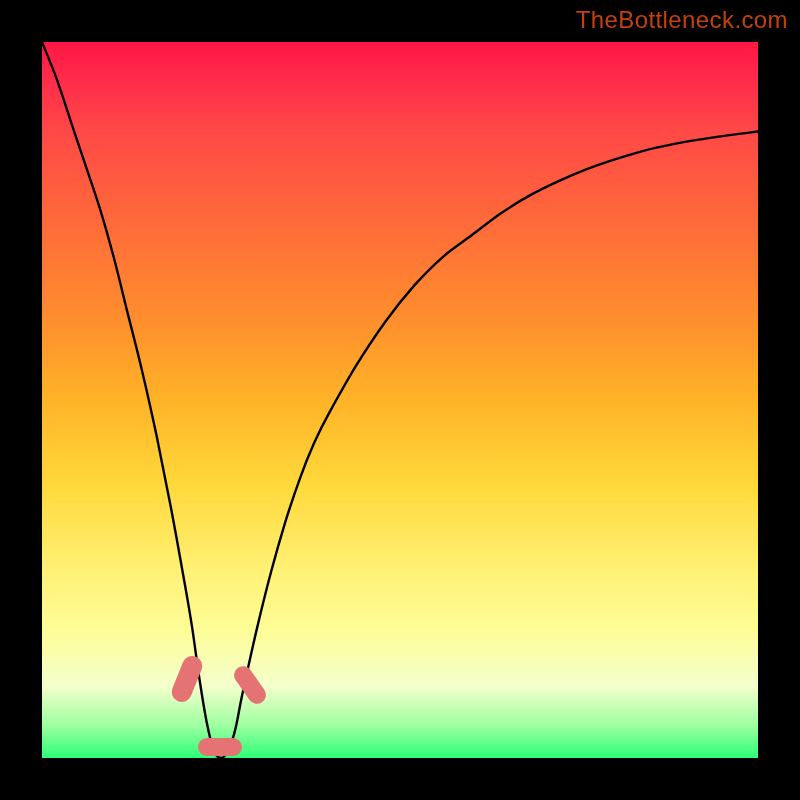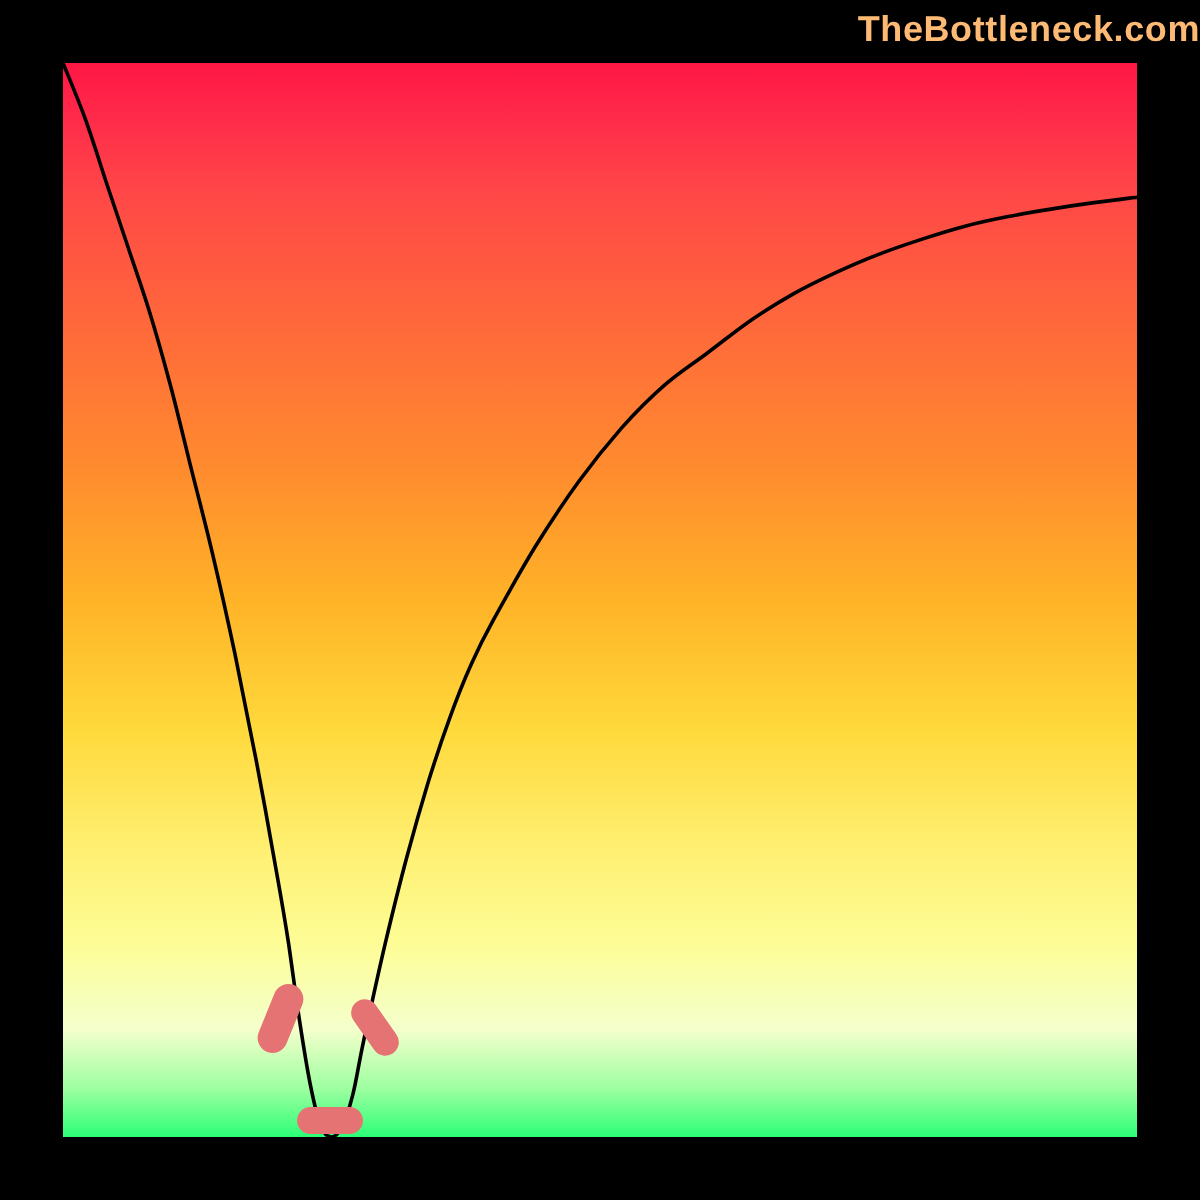--- a/index.html
+++ b/index.html
@@ -38,24 +38,24 @@
       #fff176 74%,
       #fdfd96 82%,
       #f4ffcc 90%,
       #9dffa0 95.5%,
       #2cff77 100%
     );
   }
   .watermark {
     position: absolute;
     top: 6px;
-    right: 0;
-    color: #fdba74;
+    right: 12px;
+    color: #c2410c;
     font-size: 24px;
-    font-weight: 700;
+    font-weight: 400;
     letter-spacing: 0.4px;
     z-index: 5;
     user-select: none;
   }
   svg.curve {
     position: absolute;
     left: 0;
     top: 0;
     width: 716px;
     height: 716px;

